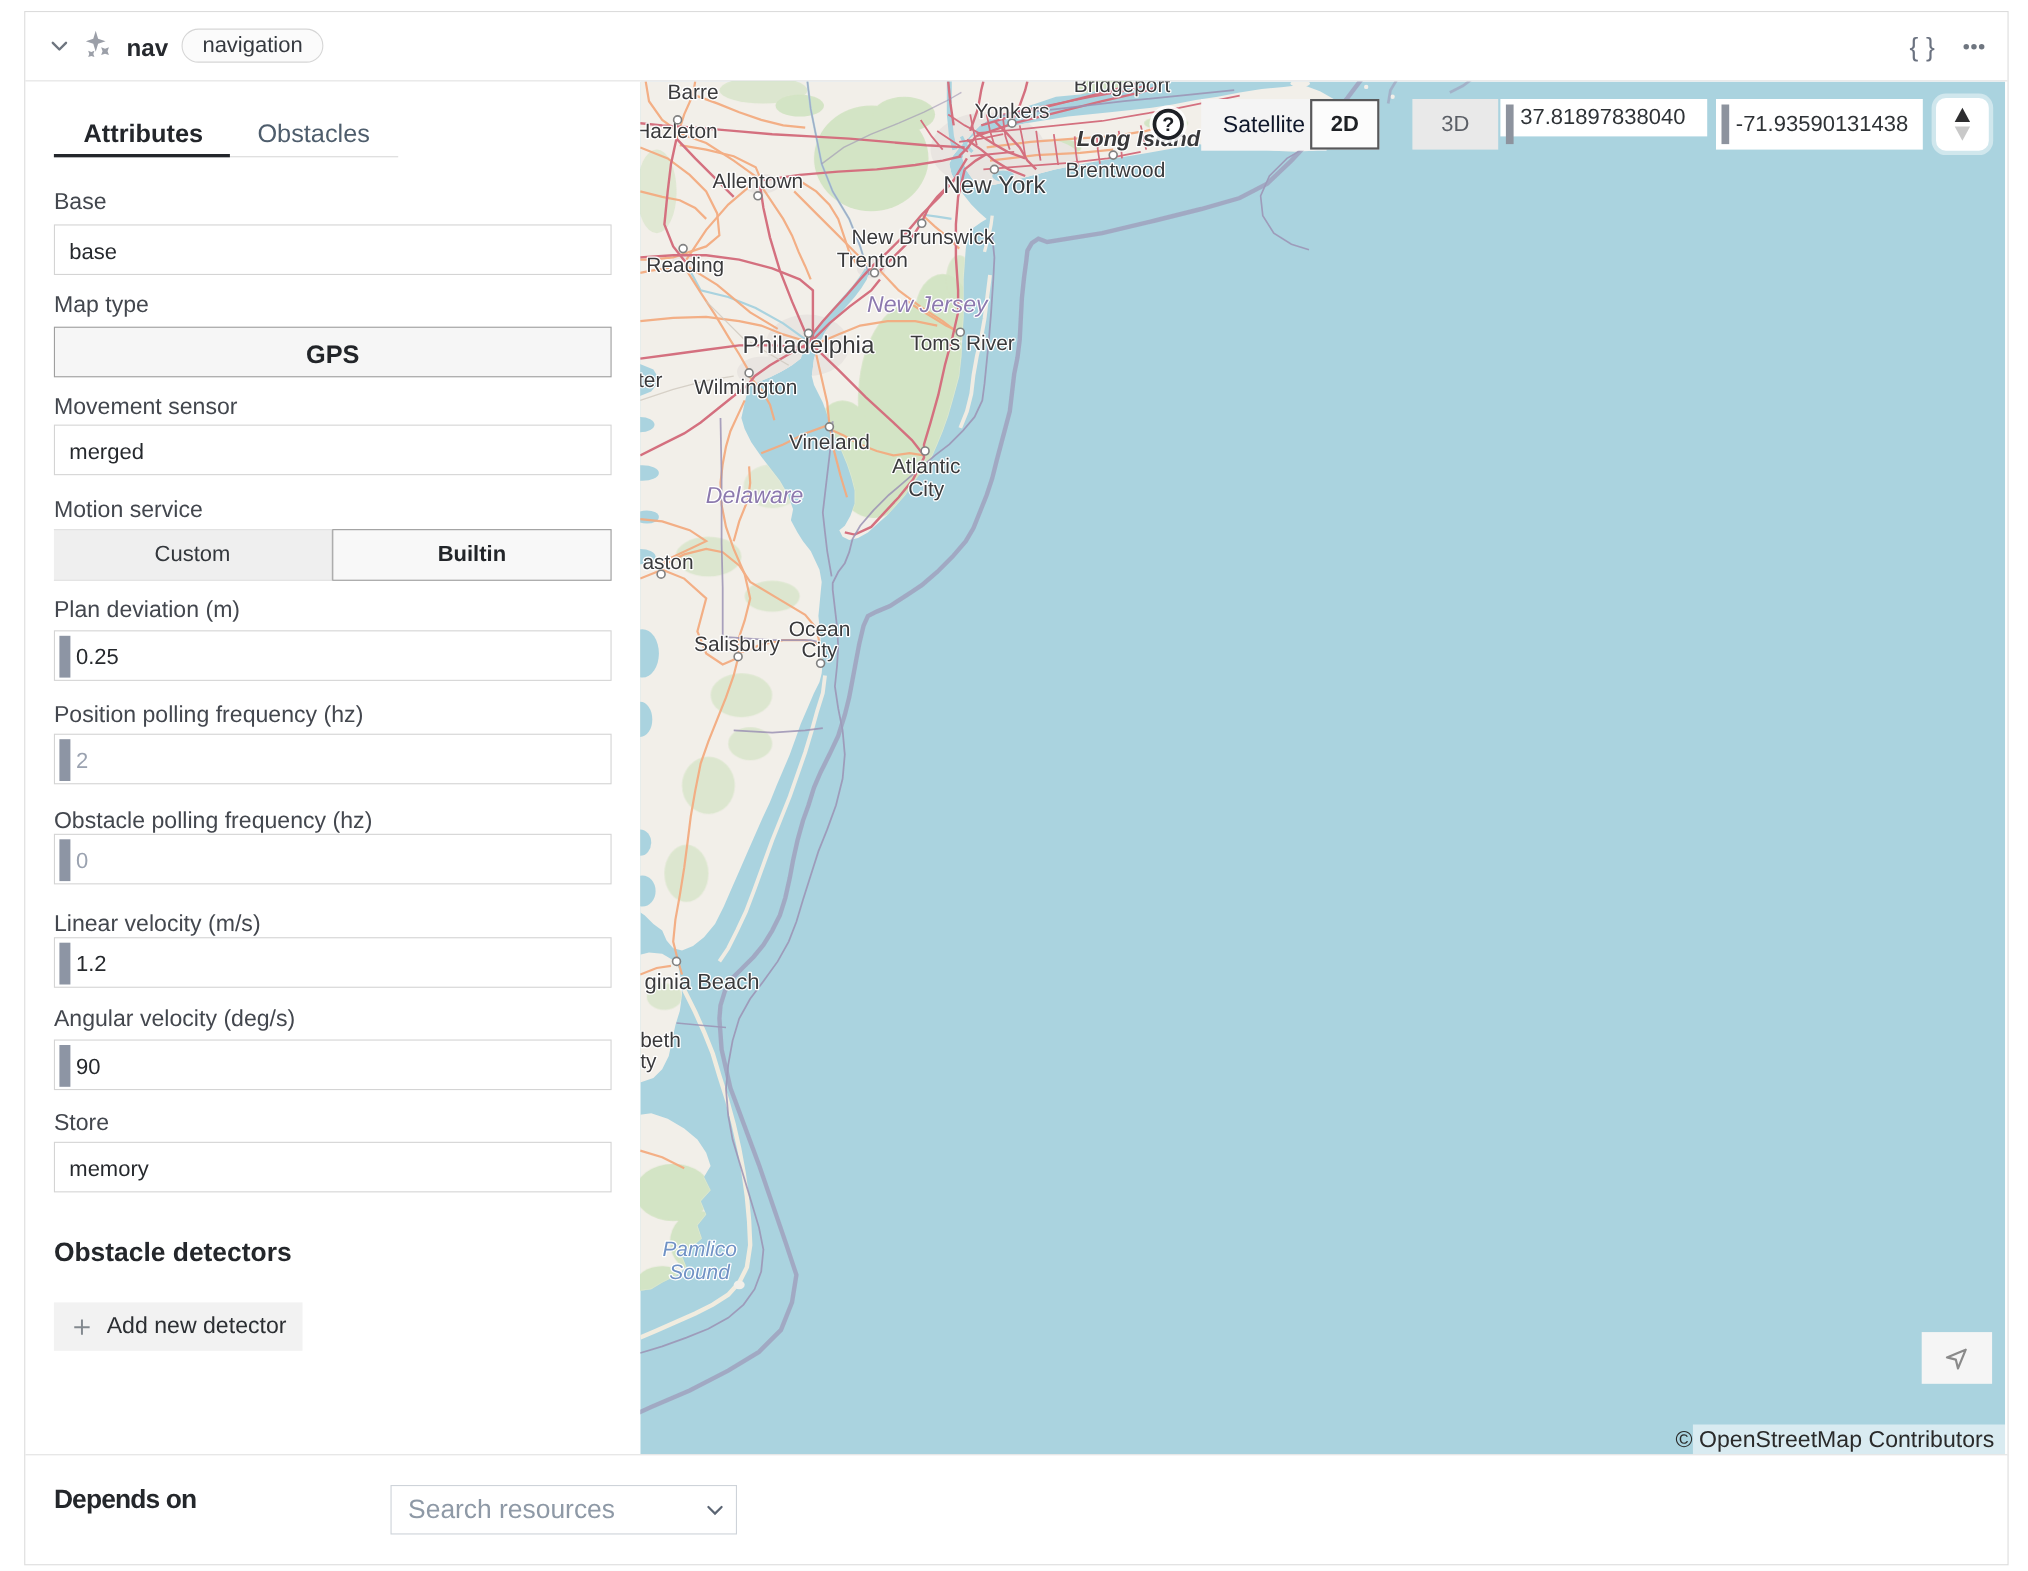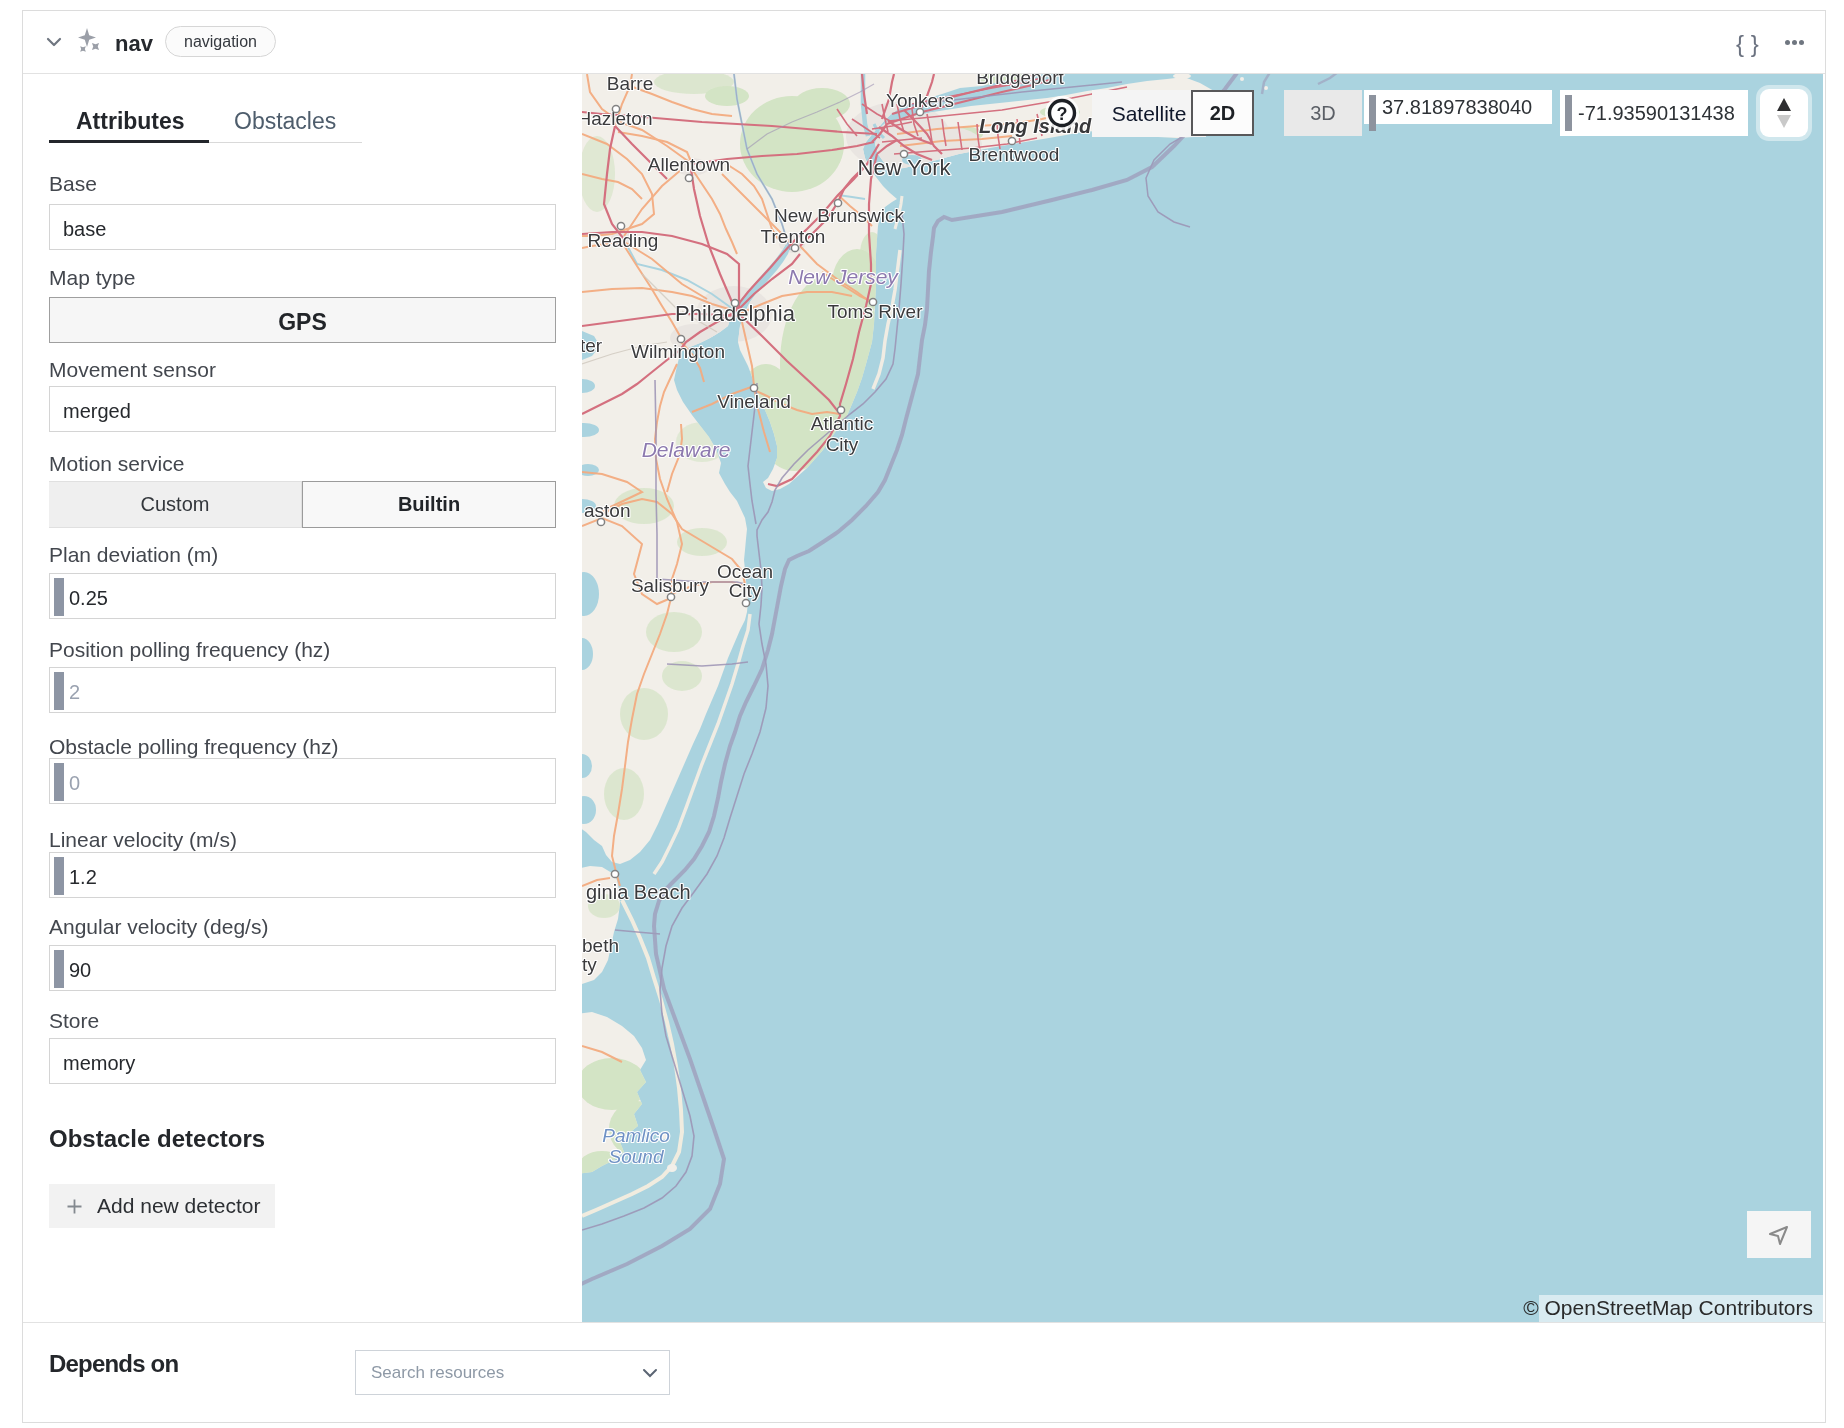--- a/index.html
+++ b/index.html
@@ -23,21 +23,21 @@
   <path d="M4 6 L10 12 L16 6" fill="none" stroke="#6f7680" stroke-width="2.2" stroke-linecap="round" stroke-linejoin="round"></path>
 </svg>
 <svg class="abs" style="left:74px; top:25px;" width="34" height="34" viewBox="0 0 34 34">
   <g fill="#9b9fa8">
     <path d="M13 3 L15.2 10.3 L22 12.5 L15.2 14.7 L13 22 L10.8 14.7 L4 12.5 L10.8 10.3 Z"></path>
     <path d="M9 20 L10.3 22.7 L13 24 L10.3 25.3 L9 28 L7.7 25.3 L5 24 L7.7 22.7 Z" transform="rotate(45 9 24)"></path>
     <path d="M21.5 16.5 L23.1 19.9 L26.5 21.5 L23.1 23.1 L21.5 26.5 L19.9 23.1 L16.5 21.5 L19.9 19.9 Z" transform="rotate(45 21.5 21.5)"></path>
   </g>
 </svg>
 <div class="abs" style="left:115px; top:31px; font-size:22px; font-weight:700; color:#26292e;">nav</div>
-<div class="abs" style="left:165px; top:26px; height:31px; border:1px solid #d6d6d6; border-radius:16px; background:#fbfbfb; font-size:16px; color:#35393f; display:flex; align-items:center; padding:0 18px;">navigation</div>
+<div class="abs" style="left:165px; top:26px; height:31px; border:1px solid #d6d6d6; border-radius:16px; background:#fbfbfb; font-size:20px; color:#35393f; display:flex; align-items:center; padding:0 18px;">navigation</div>
 <div class="abs" style="left:1736px; top:30px; font-size:24px; color:#6b7280; letter-spacing:1px;">{ }</div>
 <div class="abs" style="left:1785px; top:40px; display:flex; gap:2px;">
   <div style="width:5px;height:5px;border-radius:50%;background:#6f7680;"></div>
   <div style="width:5px;height:5px;border-radius:50%;background:#6f7680;"></div>
   <div style="width:5px;height:5px;border-radius:50%;background:#6f7680;"></div>
 </div>
 
 <div class="abs" style="left:76px; top:108px; font-size:23px; font-weight:700; color:#23262b;">Attributes</div>
 <div class="abs" style="left:234px; top:108px; font-size:23px; color:#4e5d6c;">Obstacles</div>
 <div class="abs" style="left:49px; top:142px; width:313px; height:1px; background:#d9d9d9;"></div>
@@ -85,21 +85,21 @@
 <div class="abs" style="left:49px; top:1125px; font-size:24px; font-weight:700; color:#24272b;">Obstacle detectors</div>
 <div class="abs" style="left:49px; top:1184px; width:226px; height:44px; background:#f2f2f2; display:flex; align-items:center; font-size:21px; color:#2c2f33; white-space:nowrap;">
   <svg style="margin:0 14px 0 17px;" width="17" height="17" viewBox="0 0 17 17">
       <path d="M8.5 1.5 V15.5 M1.5 8.5 H15.5" stroke="#83898f" stroke-width="1.8"></path>
     </svg>
   Add new detector
 </div>
 
 <div class="abs hline" style="left:23px; top:1322px; width:1802px;"></div>
 <div class="abs" style="left:49px; top:1350px; font-size:24px; font-weight:700; color:#24272b; letter-spacing:-0.8px;">Depends on</div>
-<div class="abs" style="left:355px; top:1350px; width:315px; height:45px; border:1px solid #ced3d9; display:flex; align-items:center; padding-left:15px; font-size:17px; color:#8e99a6;">Search resources
+<div class="abs" style="left:355px; top:1350px; width:315px; height:45px; border:1px solid #ced3d9; display:flex; align-items:center; padding-left:15px; font-size:24px; color:#8e99a6;">Search resources
   <svg class="abs" style="left:284px; top:15px;" width="20" height="14" viewBox="0 0 20 14">
       <path d="M4 4 L10 10 L16 4" fill="none" stroke="#5b6573" stroke-width="2" stroke-linecap="round"></path>
     </svg>
 </div>
 
 <div class="abs" style="left:582px; top:74px; width:1241px; height:1248px; overflow:hidden;">
   <svg width="1241" height="1248" viewBox="0 0 1241 1248">
     <rect width="1241" height="1248" fill="#aad3df"></rect>
     <defs>
       <path id="mainland" d="M-5,-5 L461,-5 L461,0 L440,5 L420,7 L400,12 L378,14 L360,20 L344,25 L330,30 L318,34 L309,40 L303,46 L297,53 L292,58 L288,63 L284,68 L281,75 L283,84 L288,94 L294,103 L301,112 L308,119 L315,125 L310,128 L303,133 L298,141 L296,152 L295,165 L294,180 L294,200 L294,213 L293,230 L292,250 L290,268 L284,290 L280,304 L275,318 L270,330 L264,344 L259,352 L254,357 L247,367 L241,376 L233,385 L225,394 L216,402 L207,410 L198,415 L190,417 L184,414 L181,408 L186,404 L191,395 L195,384 L195,372 L192,360 L188,348 L183,336 L178,325 L174,315 L171,306 L169,300 L166,292 L162,284 L158,276 L156,268 L157,260 L158,252 L161,244 L164,236 L168,228 L174,220 L181,212 L188,204 L195,196 L201,188 L206,180 L209,172 L204,170 L199,178 L193,186 L186,194 L179,202 L172,210 L165,218 L158,226 L153,234 L149,242 L146,252 L138,258 L128,264 L118,269 L108,273 L100,277 L97,284 L95,292 L92,306 L95,316 L101,328 L110,341 L120,354 L127,363 L134,375 L139,389 L137,399 L143,410 L148,418 L155,427 L163,444 L165,455 L164,465 L163,476 L162,486 L163,496 L164,507 L165,517 L166,527 L165,538 L163,546 L158,556 L152,570 L146,584 L141,598 L136,612 L130,626 L124,640 L118,655 L111,670 L104,686 L97,702 L90,718 L83,734 L76,750 L68,766 L58,778 L48,786 L38,790 L30,788 L24,781 L20,772 L12,766 L4,758 L-5,752 Z"></path>

